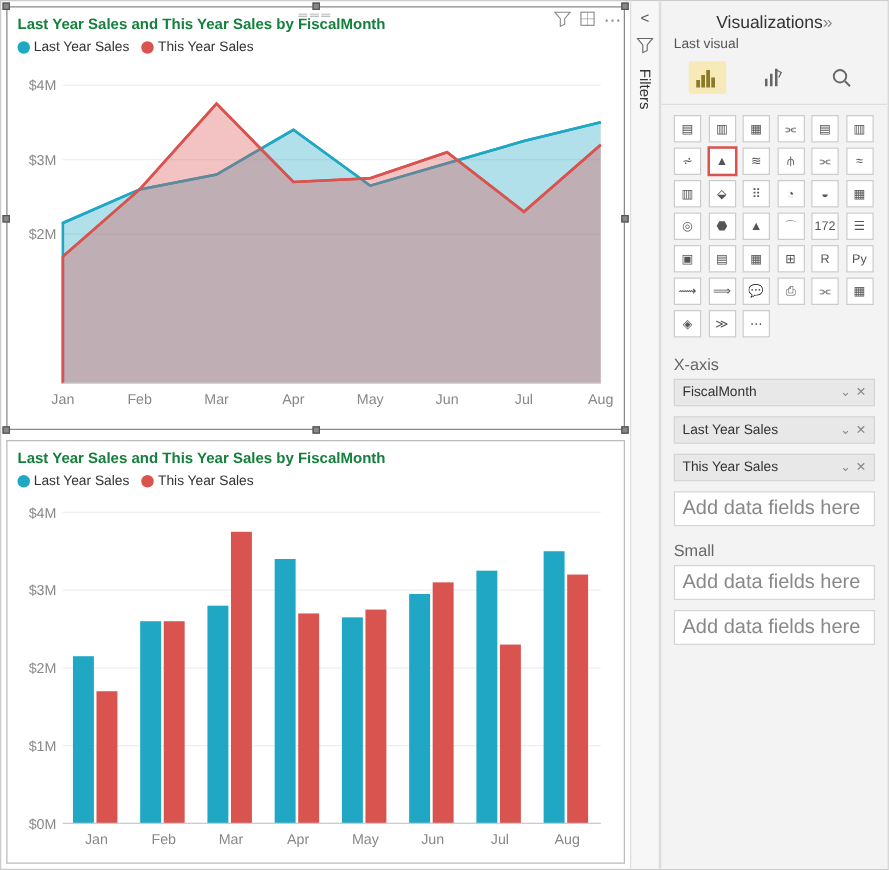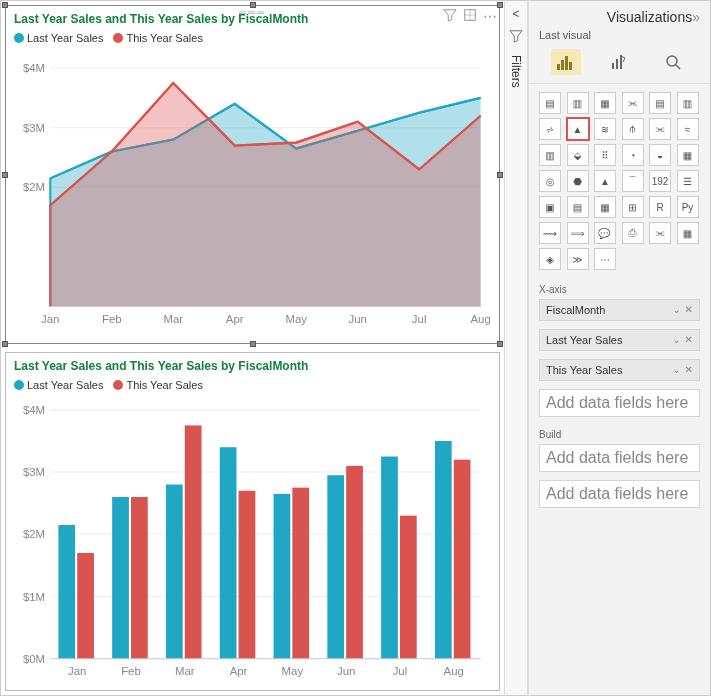--- a/index.html
+++ b/index.html
@@ -17,29 +17,29 @@
 .legend-item{display:flex;align-items:center;gap:3px}
 .legend-dot{width:10px;height:10px;border-radius:50%}
 .chart-svg{width:100%;height:calc(100% - 40px)}
 .top-icons{position:absolute;top:2px;right:2px;display:flex;gap:6px;color:#888}
 .top-icons svg{width:14px;height:14px}
 .grip{position:absolute;top:1px;left:50%;transform:translateX(-50%);color:#aaa;font-size:10px;letter-spacing:2px}
 .filters-tab{width:24px;border-left:1px solid #ddd;border-right:1px solid #ddd;background:#f7f7f7;display:flex;flex-direction:column;align-items:center;padding-top:6px;gap:8px}
 .filters-tab .arrow{font-size:12px;color:#555}
 .filters-tab .vtext{writing-mode:vertical-rl;font-size:12px;color:#333;padding-top:4px}
 .viz-panel{width:182px;background:#f3f3f3;border-left:1px solid #ddd;display:flex;flex-direction:column;font-size:12px;color:#333;overflow-y:auto}
-.viz-header{display:flex;align-items:center;justify-content:flex-end;padding:8px 10px 4px 10px;font-size:14px;font-weight:400}
+.viz-header{display:flex;align-items:center;justify-content:center;padding:8px 10px 4px 10px;font-size:14px;font-weight:400}
 .viz-sub{padding:0 10px 4px 10px;font-size:11px;color:#555}
 .mode-tabs{display:flex;justify-content:space-around;align-items:center;padding:4px 10px 8px 10px;border-bottom:1px solid #ddd}
 .mode-tabs .mt{width:30px;height:26px;display:flex;align-items:center;justify-content:center;border-radius:2px}
 .mode-tabs .mt.sel{background:#f7e9b8}
 .viz-grid{display:grid;grid-template-columns:repeat(6,1fr);gap:4px;padding:8px 10px}
 .viz-icon{width:22px;height:22px;display:flex;align-items:center;justify-content:center;background:#fff;border:1px solid #ccc;font-size:10px;color:#555}
 .viz-icon.hl{outline:2px solid #d9534f;outline-offset:-1px}
-.field-section{padding:6px 10px 2px 10px;font-size:10px;color:#666}
+.field-section{padding:6px 10px 2px 10px;font-size:13px;color:#666}
 .field-well{margin:2px 10px 6px 10px;background:#e8e8e8;border:1px solid #d5d5d5;padding:4px 6px;font-size:11px;color:#333;display:flex;align-items:flex-start;justify-content:space-between}
 .field-well.empty{background:#fff;color:#888;font-size:16px}
 .fw-icons{display:flex;gap:4px;color:#888;font-size:10px}
 .axis-lbl{font-size:11px;fill:#888}
 </style>
 </head>
 <body>
 
 <div class="main-area">
 
@@ -207,21 +207,21 @@
       <div class="viz-icon">▥</div>
       <div class="viz-icon">⬙</div>
       <div class="viz-icon">⠿</div>
       <div class="viz-icon">◔</div>
       <div class="viz-icon">◒</div>
       <div class="viz-icon">▦</div>
       <div class="viz-icon">◎</div>
       <div class="viz-icon">⬣</div>
       <div class="viz-icon">▲</div>
       <div class="viz-icon">⌒</div>
-      <div class="viz-icon">192</div>
+      <div class="viz-icon">172</div>
       <div class="viz-icon">☰</div>
       <div class="viz-icon">▣</div>
       <div class="viz-icon">▤</div>
       <div class="viz-icon">▦</div>
       <div class="viz-icon">⊞</div>
       <div class="viz-icon">R</div>
       <div class="viz-icon">Py</div>
       <div class="viz-icon">⟿</div>
       <div class="viz-icon">⟹</div>
       <div class="viz-icon">💬</div>
@@ -254,21 +254,21 @@
       <span class="fw-icons">
         <span>⌄</span>
         <span>✕</span>
       </span>
     </div>
 
   <div class="field-well empty">
       <span>Add data fields here</span>
     </div>
 
-  <div class="field-section">Build</div>
+  <div class="field-section">Small</div>
   <div class="field-well empty">
       <span>Add data fields here</span>
     </div>
 
   <div class="field-well empty">
       <span>Add data fields here</span>
     </div>
 
 </div>
 

